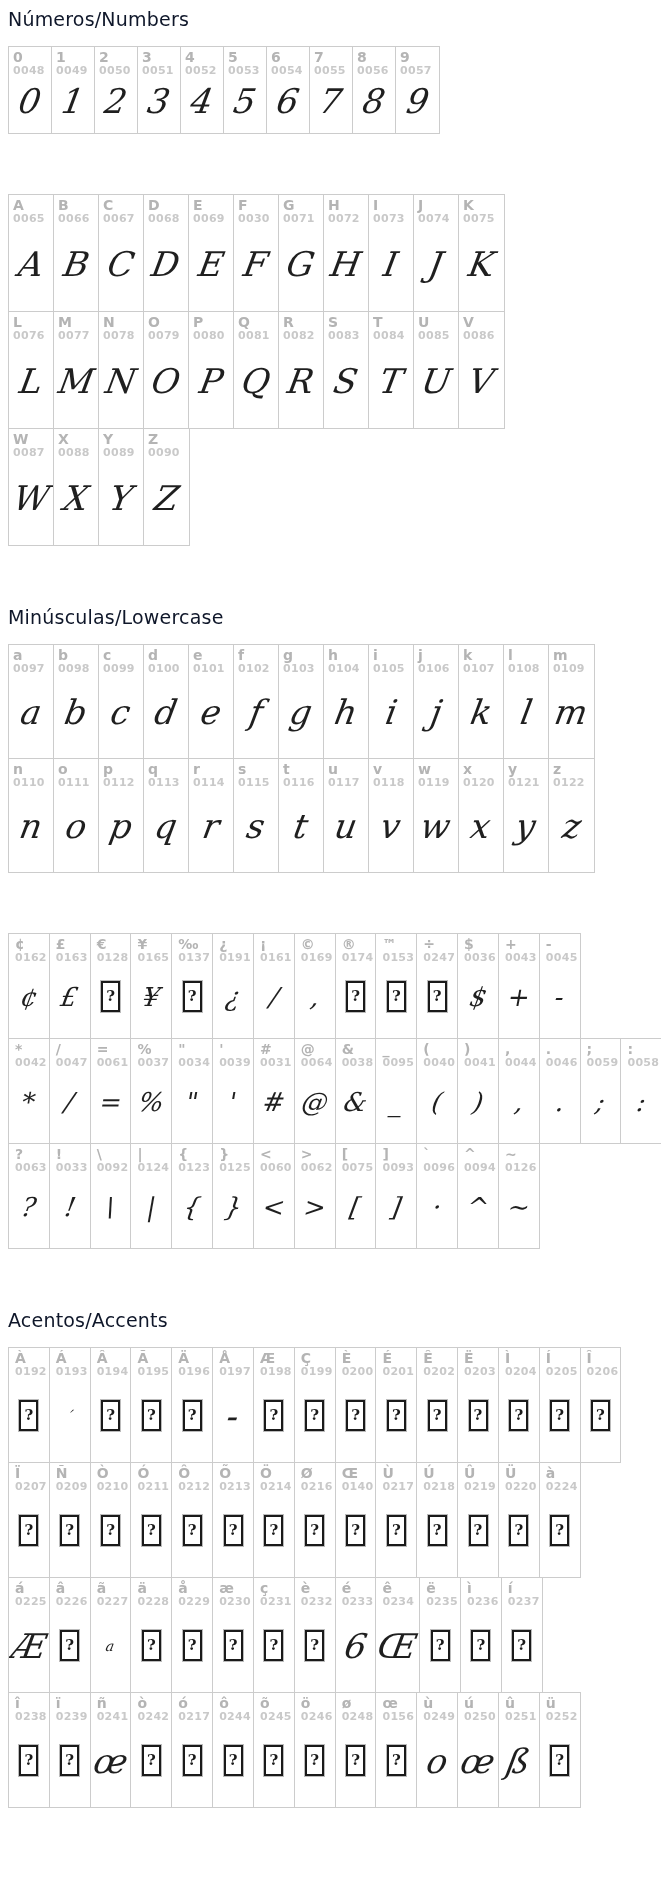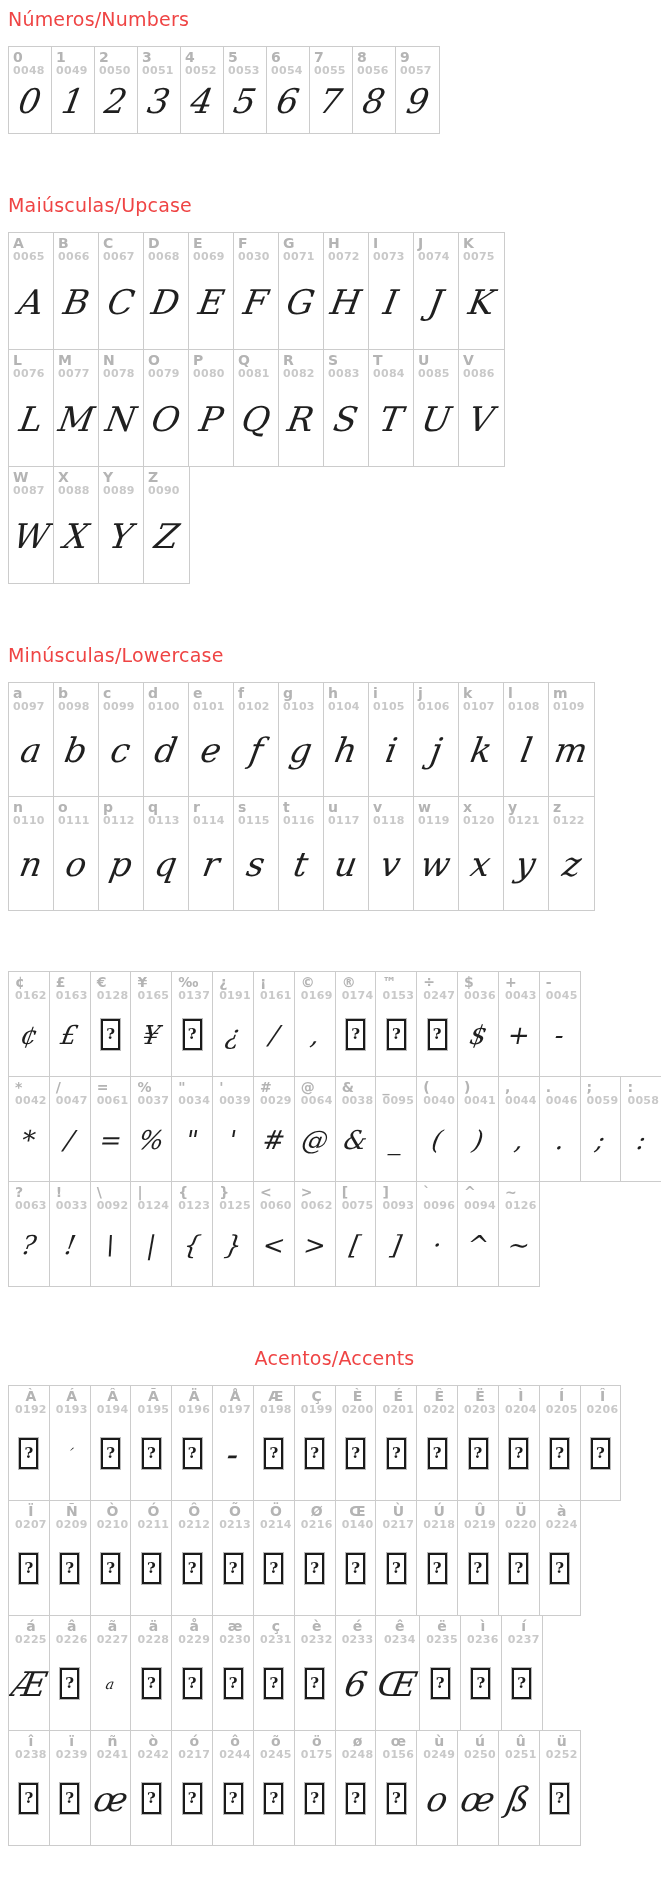--- a/index.html
+++ b/index.html
@@ -4,25 +4,25 @@
 <style>
   html,body{margin:0;padding:0;background:#ffffff;}
   body{
     width:661px;
     font-family:"DejaVu Sans","Liberation Sans",sans-serif;
     color:#595959;
     padding:8px 0 30px 8px;
     box-sizing:border-box;
   }
   .section{margin-bottom:60px;}
-  .section:last-child{margin-bottom:15px;text-align:center;}
+  .section:last-child{margin-bottom:15px;}
   .section-title{
     font-size:19px;
     font-weight:normal;
-    color:#ef4444;
+    color:#0f172a;
     margin:0 0 16px 0;
     letter-spacing:0.2px;
   }
   .rows{width:max-content;}
   .row{
     display:flex;
     width:max-content;
     border:1px solid #cccccc;
     background:#ffffff;
   }
@@ -188,21 +188,20 @@
             </div>
             <div class="glyph-area">
               <span class="glyph">9</span>
             </div>
           </div>
         </div>
       </div>
   </div>
 
   <div class="section sec-upcase">
-    <h2 class="section-title">Maiúsculas/Upcase</h2>
     <div class="rows">
         <div class="row">
           <div class="cell">
             <div class="cell-head">
               <span class="cell-char">A</span>
               <span class="cell-code">0065</span>
             </div>
             <div class="glyph-area">
               <span class="glyph">A</span>
             </div>
@@ -865,21 +864,21 @@
               <span class="cell-char">'</span>
               <span class="cell-code">0039</span>
             </div>
             <div class="glyph-area">
               <span class="glyph sm">'</span>
             </div>
           </div>
           <div class="cell">
             <div class="cell-head">
               <span class="cell-char">#</span>
-              <span class="cell-code">0029</span>
+              <span class="cell-code">0031</span>
             </div>
             <div class="glyph-area">
               <span class="glyph">#</span>
             </div>
           </div>
           <div class="cell">
             <div class="cell-head">
               <span class="cell-char">@</span>
               <span class="cell-code">0064</span>
             </div>
@@ -1529,21 +1528,21 @@
               <span class="cell-char">õ</span>
               <span class="cell-code">0245</span>
             </div>
             <div class="glyph-area">
               <div class="notdef">?</div>
             </div>
           </div>
           <div class="cell">
             <div class="cell-head">
               <span class="cell-char">ö</span>
-              <span class="cell-code">0175</span>
+              <span class="cell-code">0246</span>
             </div>
             <div class="glyph-area">
               <div class="notdef">?</div>
             </div>
           </div>
           <div class="cell">
             <div class="cell-head">
               <span class="cell-char">ø</span>
               <span class="cell-code">0248</span>
             </div>

